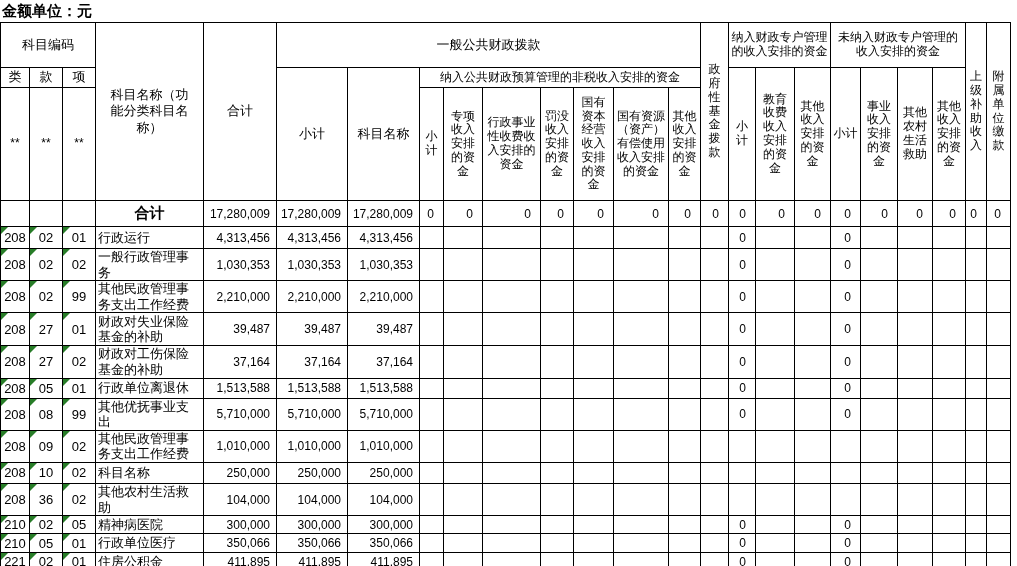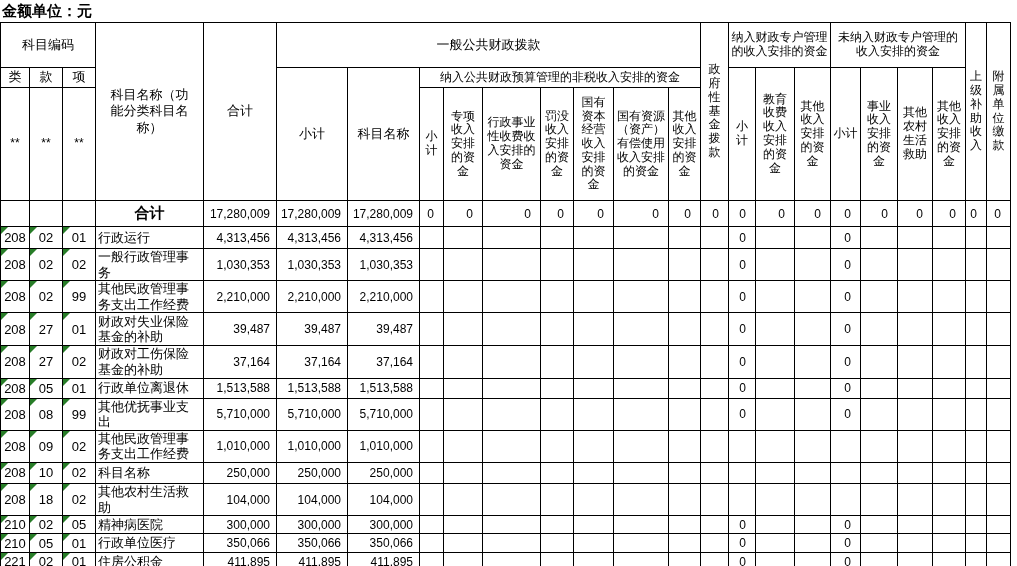--- a/index.html
+++ b/index.html
@@ -372,21 +372,21 @@
     <td class="num z"></td>
     <td class="num z"></td>
     <td class="num z"></td>
     <td class="num z"></td>
     <td class="num z"></td>
     <td class="num z"></td>
     <td class="num z"></td>
   </tr>
       <tr>
     <td class="code"><span class="tri"></span><span class="v">208</span></td>
-    <td class="code"><span class="tri"></span><span class="v">18</span></td>
+    <td class="code"><span class="tri"></span><span class="v">36</span></td>
     <td class="code"><span class="tri"></span><span class="v">02</span></td>
     <td class="nm">其他农村生活救助</td>
     <td class="num">104,000</td>
     <td class="num">104,000</td>
     <td class="num">104,000</td>
     <td class="num z"></td>
     <td class="num z"></td>
     <td class="num z"></td>
     <td class="num z"></td>
     <td class="num z"></td>

